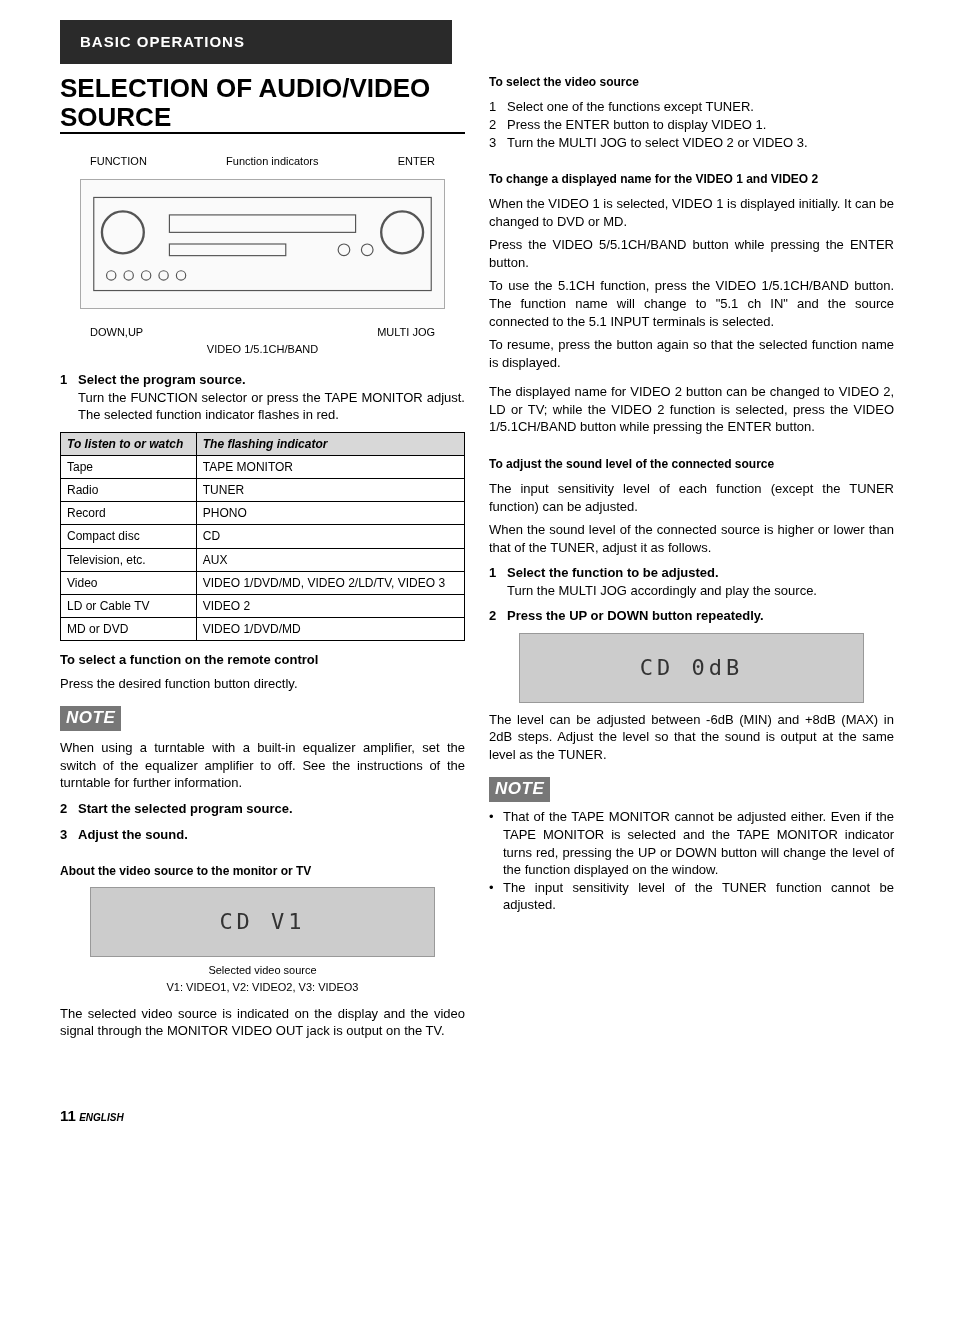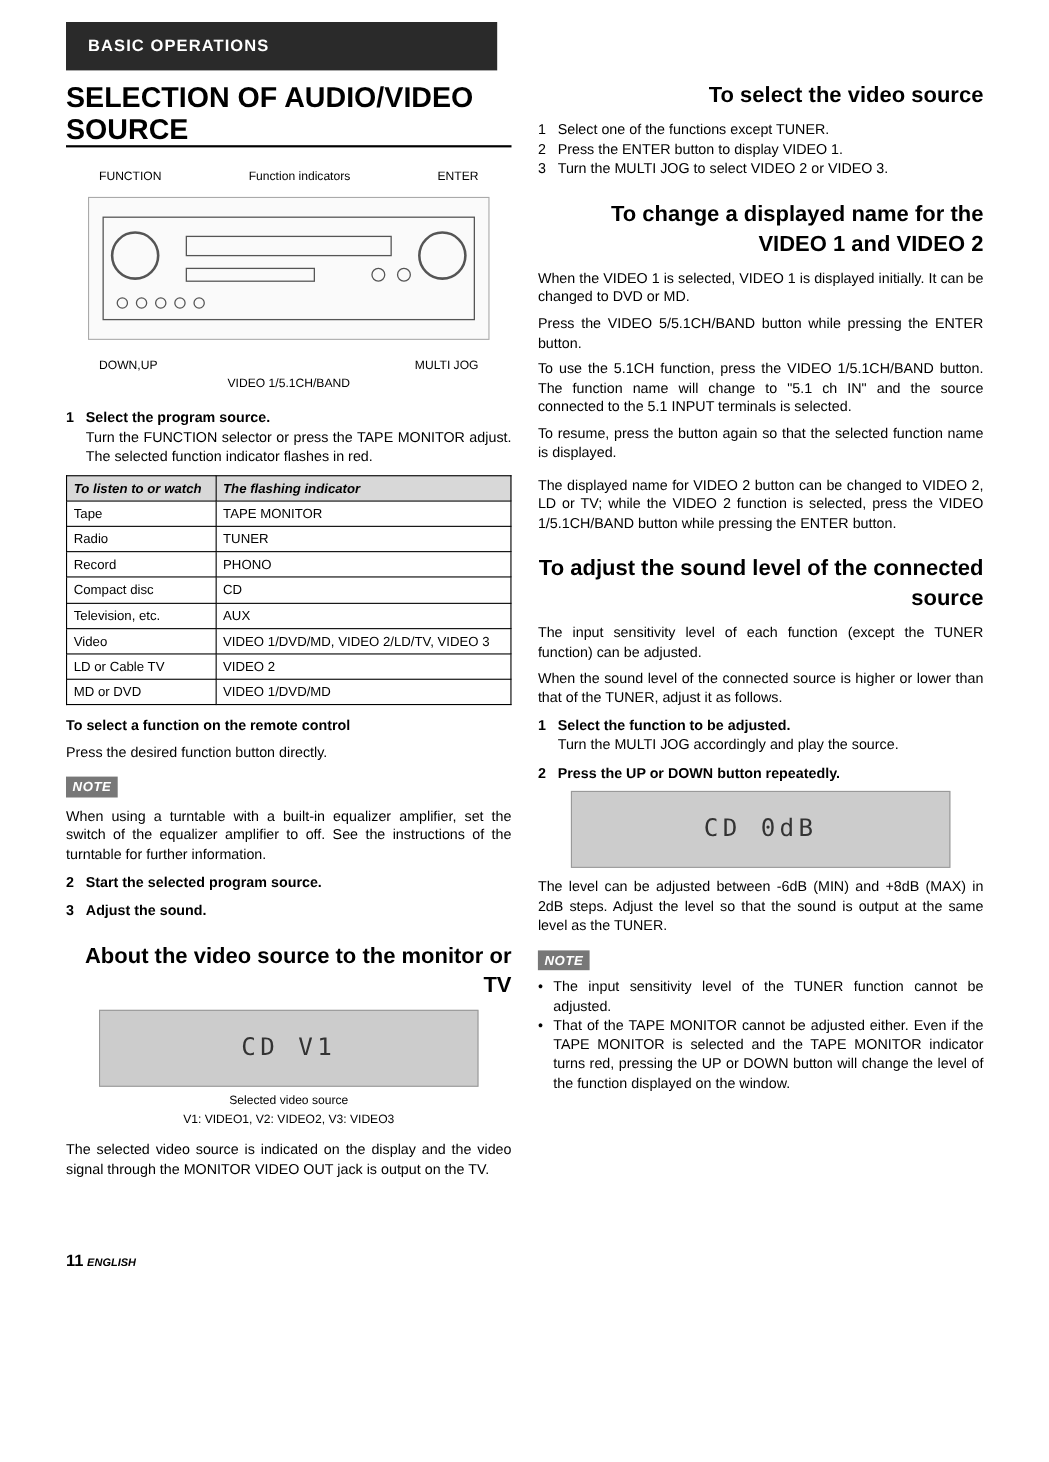--- a/index.html
+++ b/index.html
@@ -82,30 +82,29 @@
     font-weight: bold;
     font-style: italic;
   }
   .subhead { font-weight:bold; margin-top:10px; }
   .note-label {
     display:inline-block;
     background:#777;
     color:#fff;
     font-weight:bold;
     padding:1px 6px;
-    font-size:12px;
+    font-size:17px;
     font-style: italic;
     margin: 8px 0 2px 0;
     letter-spacing: 0.5px;
   }
   h3.sec {
-    font-size: 20px;
+    font-size: 12px;
     font-weight: bold;
     margin: 20px 0 8px 0;
-    text-align: right;
   }
   ol.tight { list-style:none;padding:0;margin:4px 0 8px 0;}
   ol.tight li { display:flex;}
   ol.tight li .n { width:18px;flex-shrink:0;}
   .disp-panel {
     background:#ccc;
     height:70px;
     margin:6px 30px;
     border:1px solid #999;
     position:relative;
@@ -288,24 +287,24 @@
 
     <div class="disp-panel">
       <span class="led">CD  0dB</span>
     </div>
 
     <p class="body" style="margin-top:8px">The level can be adjusted between -6dB (MIN) and +8dB (MAX) in 2dB steps. Adjust the level so that the sound is output at the same level as the TUNER.</p>
 
     <div class="note-label">NOTE</div>
     <ul class="bullets">
       <li>
+          <span>That of the TAPE MONITOR cannot be adjusted either. Even if the TAPE MONITOR is selected and the TAPE MONITOR indicator turns red, pressing the UP or DOWN button will change the level of the function displayed on the window.</span>
+        </li>
+      <li>
           <span>The input sensitivity level of the TUNER function cannot be adjusted.</span>
-        </li>
-      <li>
-          <span>That of the TAPE MONITOR cannot be adjusted either. Even if the TAPE MONITOR is selected and the TAPE MONITOR indicator turns red, pressing the UP or DOWN button will change the level of the function displayed on the window.</span>
         </li>
     </ul>
   </div>
 </div>
 
 <div class="footer">
   <span class="pnum">11</span>
   <span class="lang">ENGLISH</span>
 </div>
 

